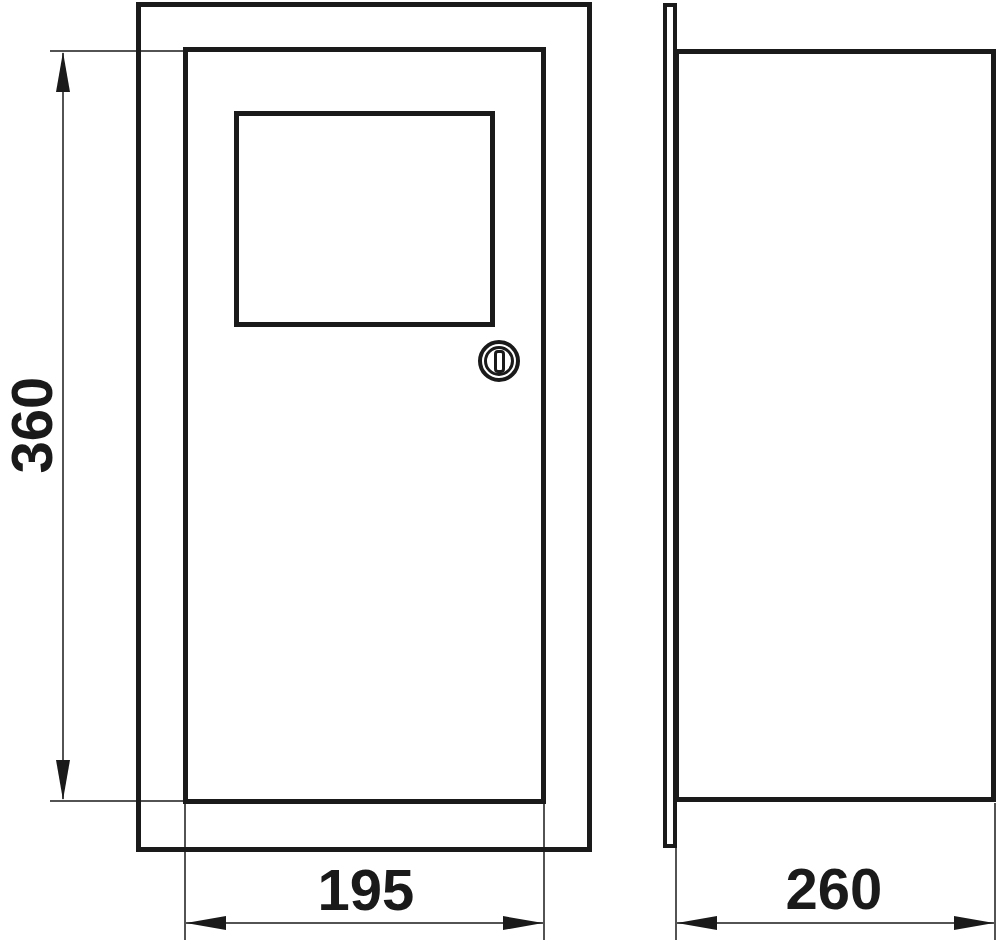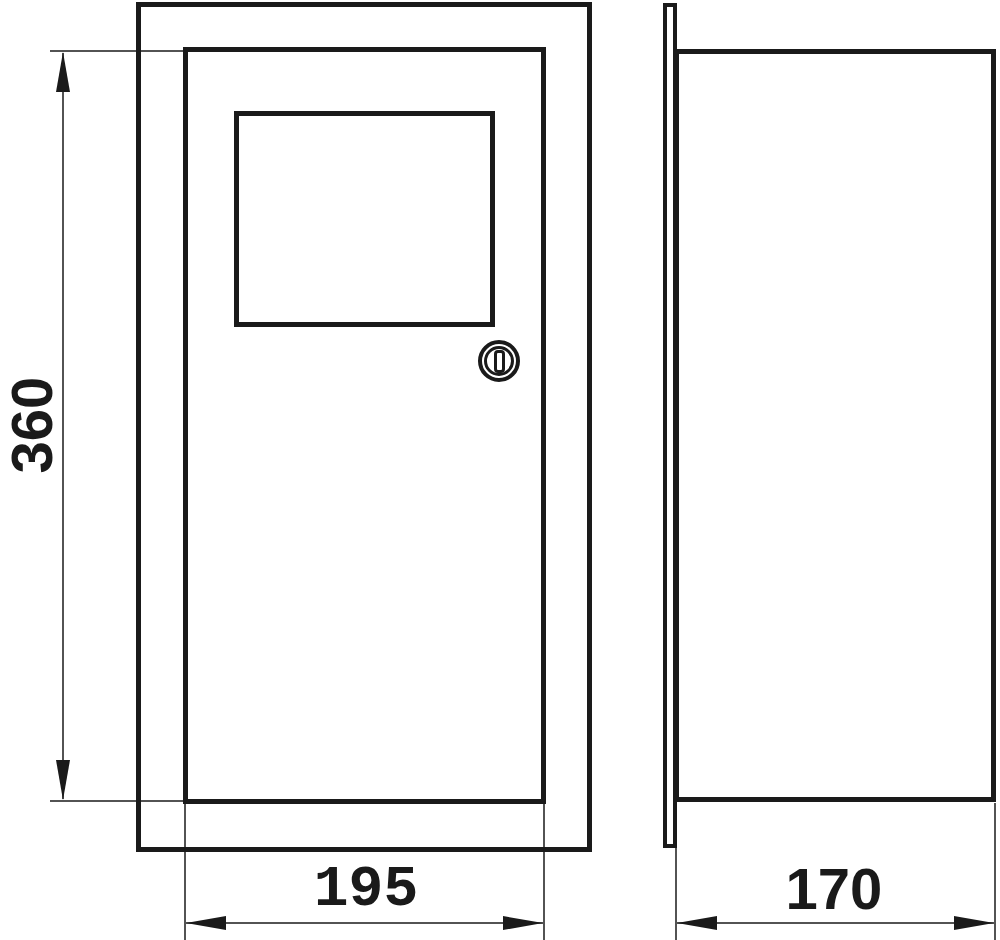--- a/index.html
+++ b/index.html
@@ -42,21 +42,21 @@
   .dim-label{
     position:absolute;
     color:#1a1a1a;
     font-size:58px;
     font-weight:700;
     letter-spacing:0px;
     white-space:nowrap;
     transform:translate(-50%,-50%);
   }
   .dim-height{left:31px;top:425px;transform:translate(-50%,-50%) rotate(-90deg);}
-  .dim-width{left:366px;top:889px;font-family:Liberation Mono, monospace;}
+  .dim-width{left:366px;top:889px;}
   .dim-depth{left:834px;top:888px;}
 </style>
 </head>
 <body>
 
 <div class="canvas">
 
   <div class="rect outer-box"></div>
   <div class="rect door"></div>
   <div class="rect window"></div>
@@ -88,15 +88,15 @@
     <line x1="676" y1="803" x2="676" y2="940"></line>
     <line x1="995" y1="803" x2="995" y2="940"></line>
 
     <line x1="677" y1="923" x2="994" y2="923"></line>
     <polygon points="677,923 717,916 717,930"></polygon>
     <polygon points="994,923 954,916 954,930"></polygon>
   </svg>
 
   <div class="dim-label dim-height">360</div>
   <div class="dim-label dim-width">195</div>
-  <div class="dim-label dim-depth">170</div>
+  <div class="dim-label dim-depth">260</div>
 
 </div>
 
 </body></html>

